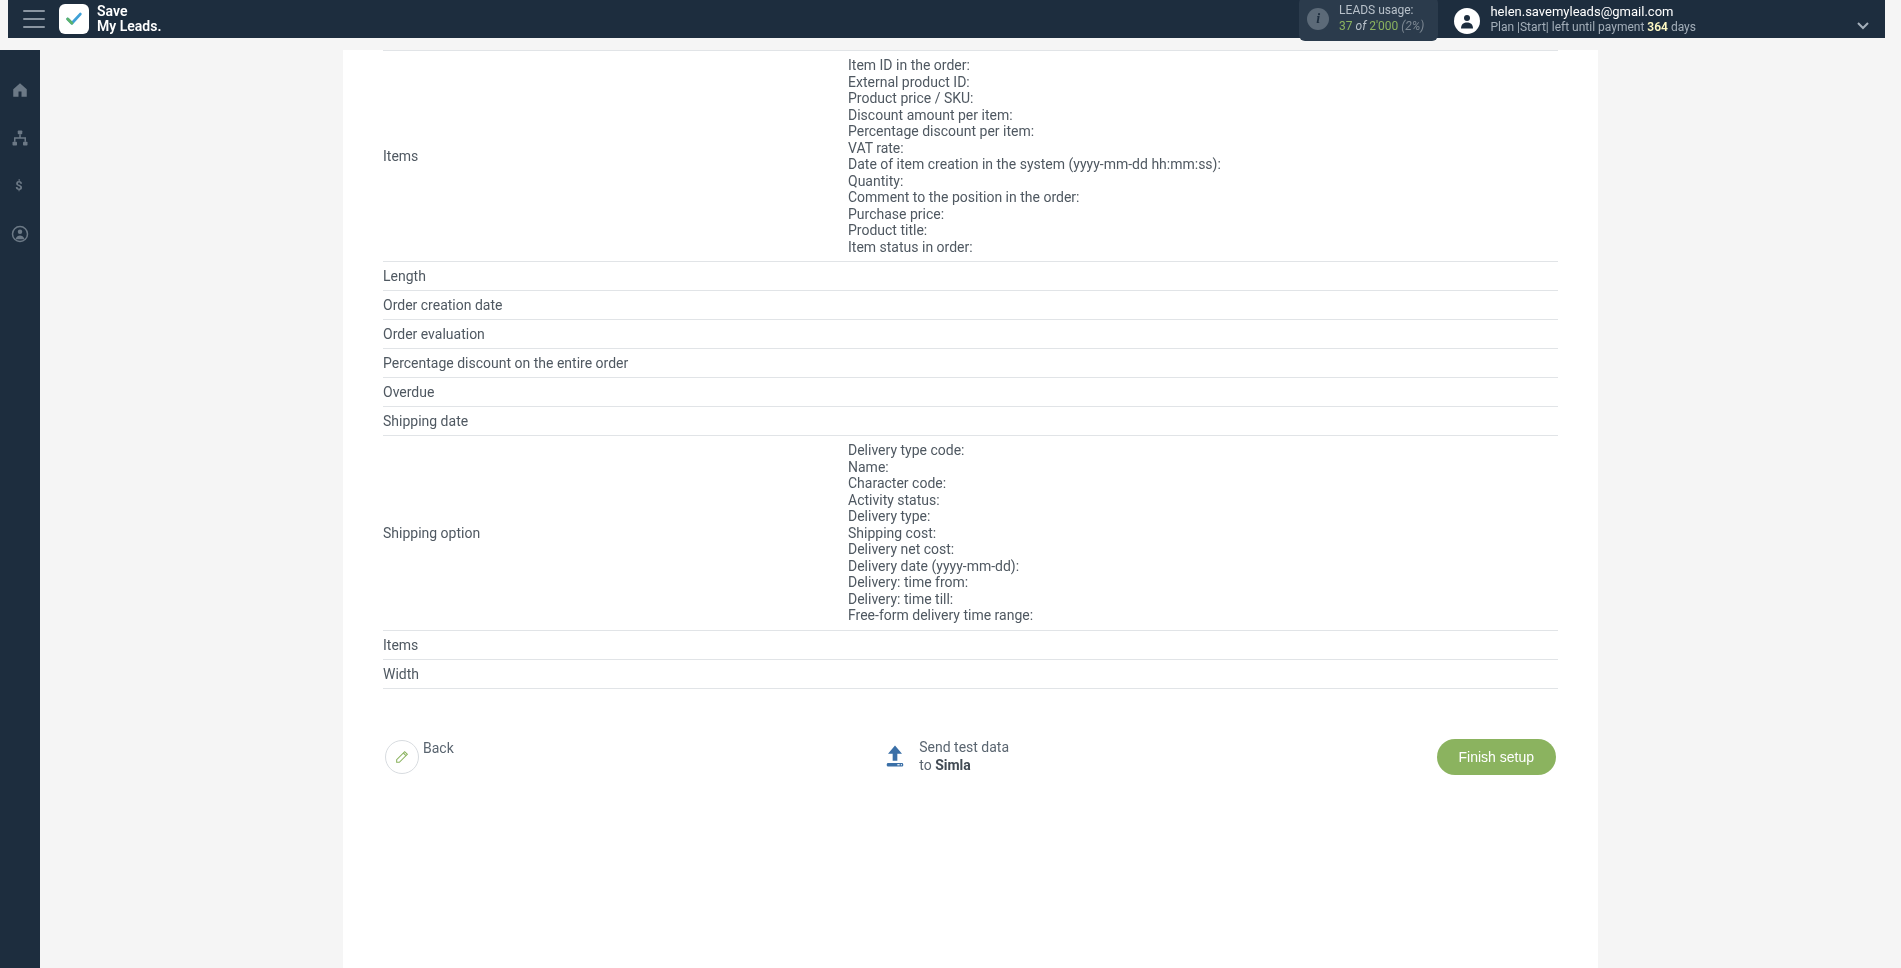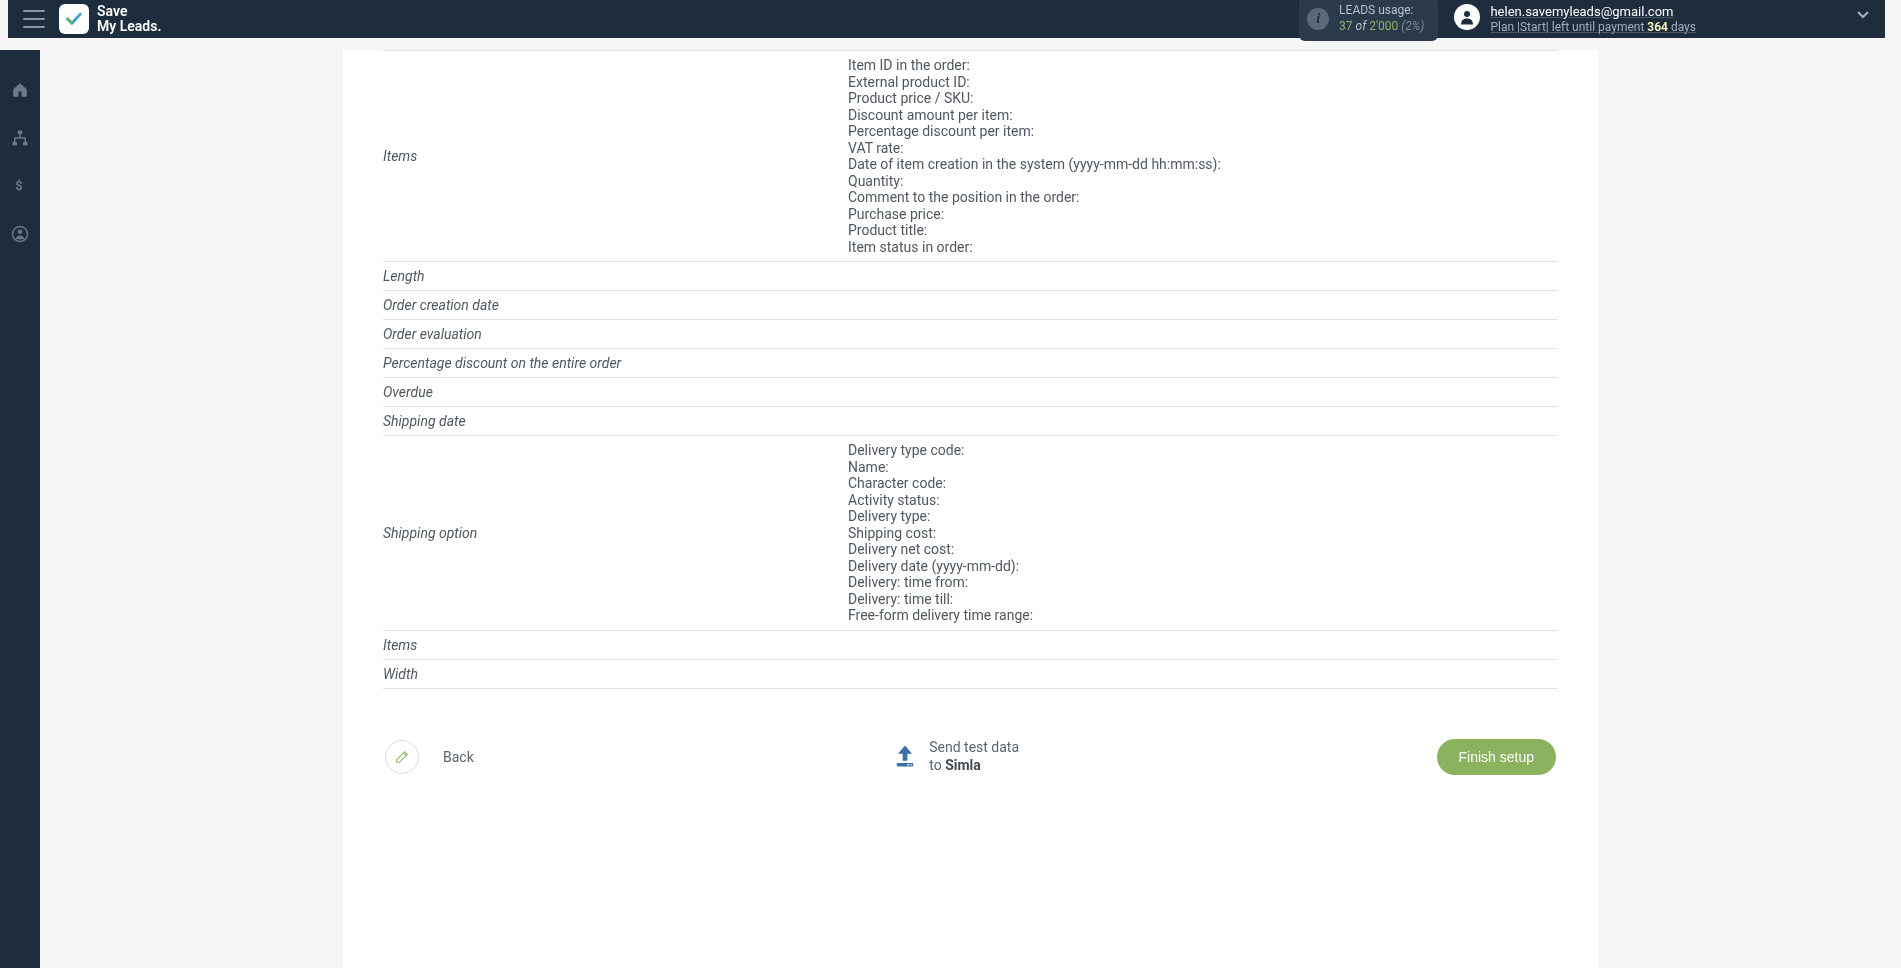--- a/index.html
+++ b/index.html
@@ -94,23 +94,22 @@
       font-size: 12px;
       color: #b7c0c9;
       line-height: 1.3;
     }
     .usage-text .current { color: #8bb35f; }
     .usage-text .total { color: #8bb35f; }
     .usage-text .of { color: #b7c0c9; font-style: italic; }
     .usage-text .pct { color: #7d8893; font-style: italic; }
     .account-section {
       display: flex;
-      align-items: flex-start;
+      align-items: flex-end;
       gap: 10px;
-      text-decoration: underline;
     }
     .avatar-circle {
       width: 26px;
       height: 26px;
       background: #fff;
       border-radius: 50%;
       display: flex;
       align-items: center;
       justify-content: center;
     }
@@ -187,21 +186,20 @@
     }
     .field-label {
       width: 465px;
       flex-shrink: 0;
       font-size: 14px;
       color: #4f5861;
       padding: 2px 0;
       display: flex;
       align-items: center;
       min-height: 20px;
-      font-style: italic;
     }
     .items-label-wrap {
       align-self: stretch;
       display: flex;
       align-items: center;
     }
     .field-value {
       flex: 1;
       font-size: 14px;
       color: #4f5861;
@@ -214,22 +212,21 @@
     
     .footer-actions {
       display: flex;
       align-items: center;
       justify-content: space-between;
       margin-top: 50px;
       padding: 0 2px;
     }
     .back-btn {
       display: flex;
-      align-items: center;
-      gap: 24px;
+      gap: 4px;
       cursor: pointer;
     }
     .back-circle {
       width: 34px;
       height: 34px;
       border: 1px solid #d8dce0;
       border-radius: 50%;
       display: flex;
       align-items: center;
       justify-content: center;

